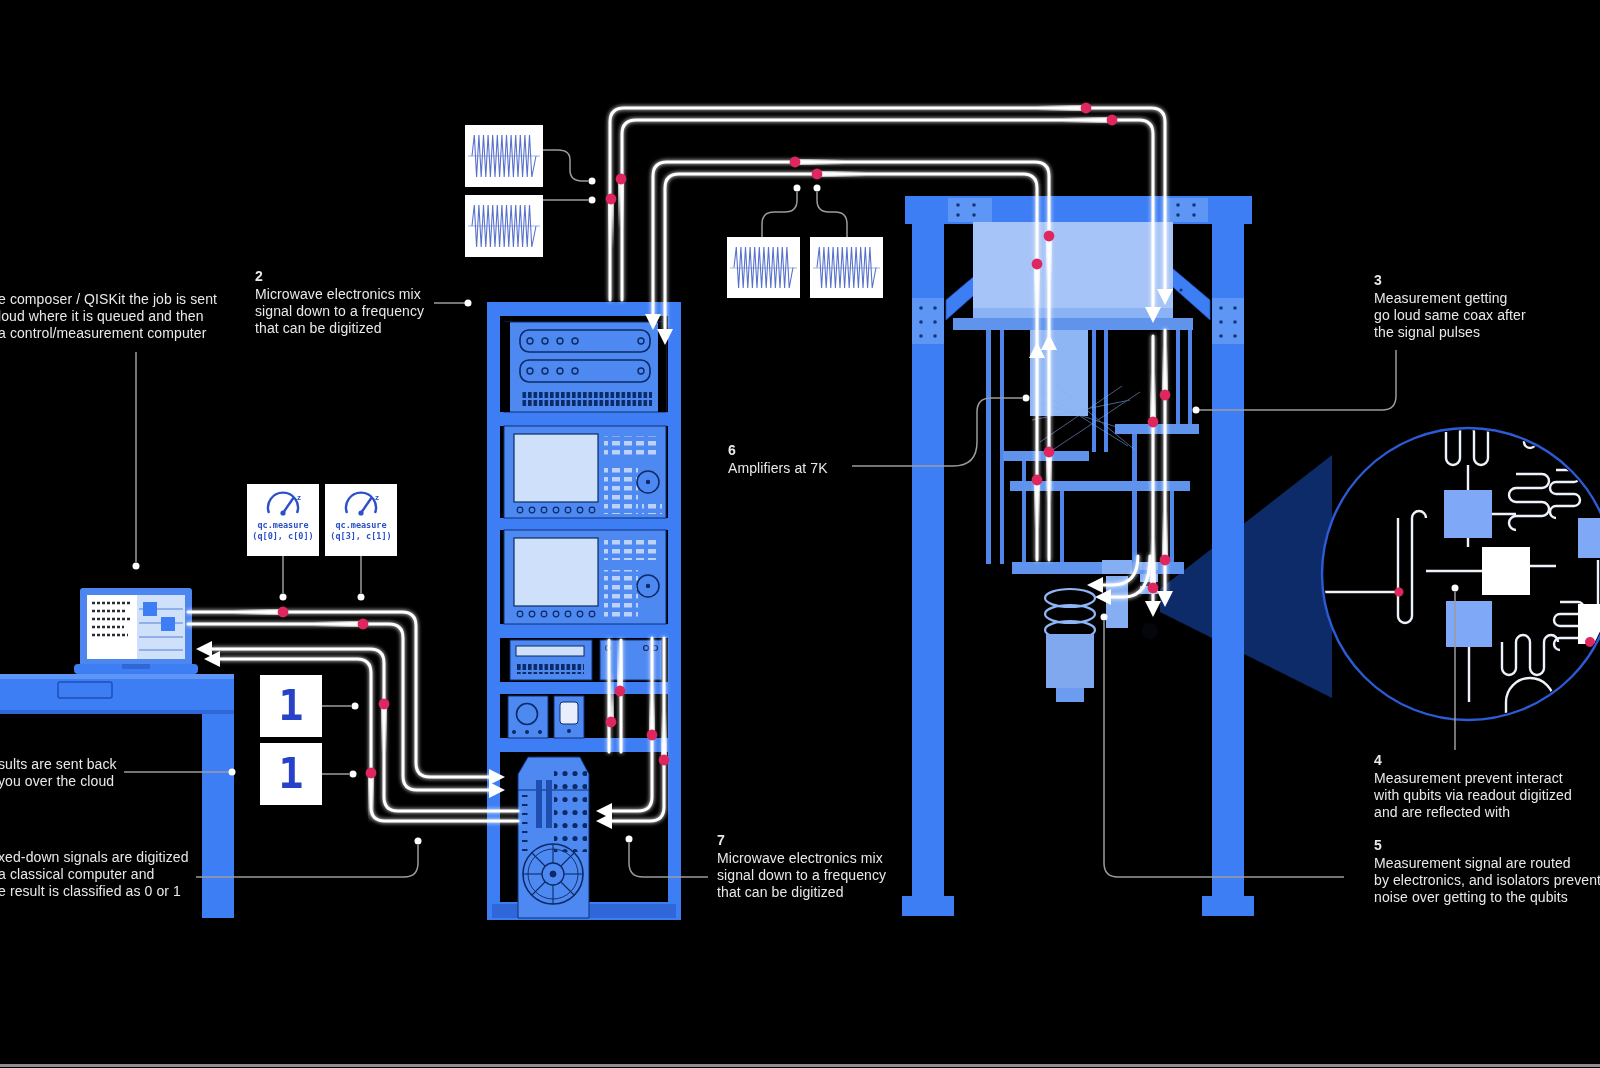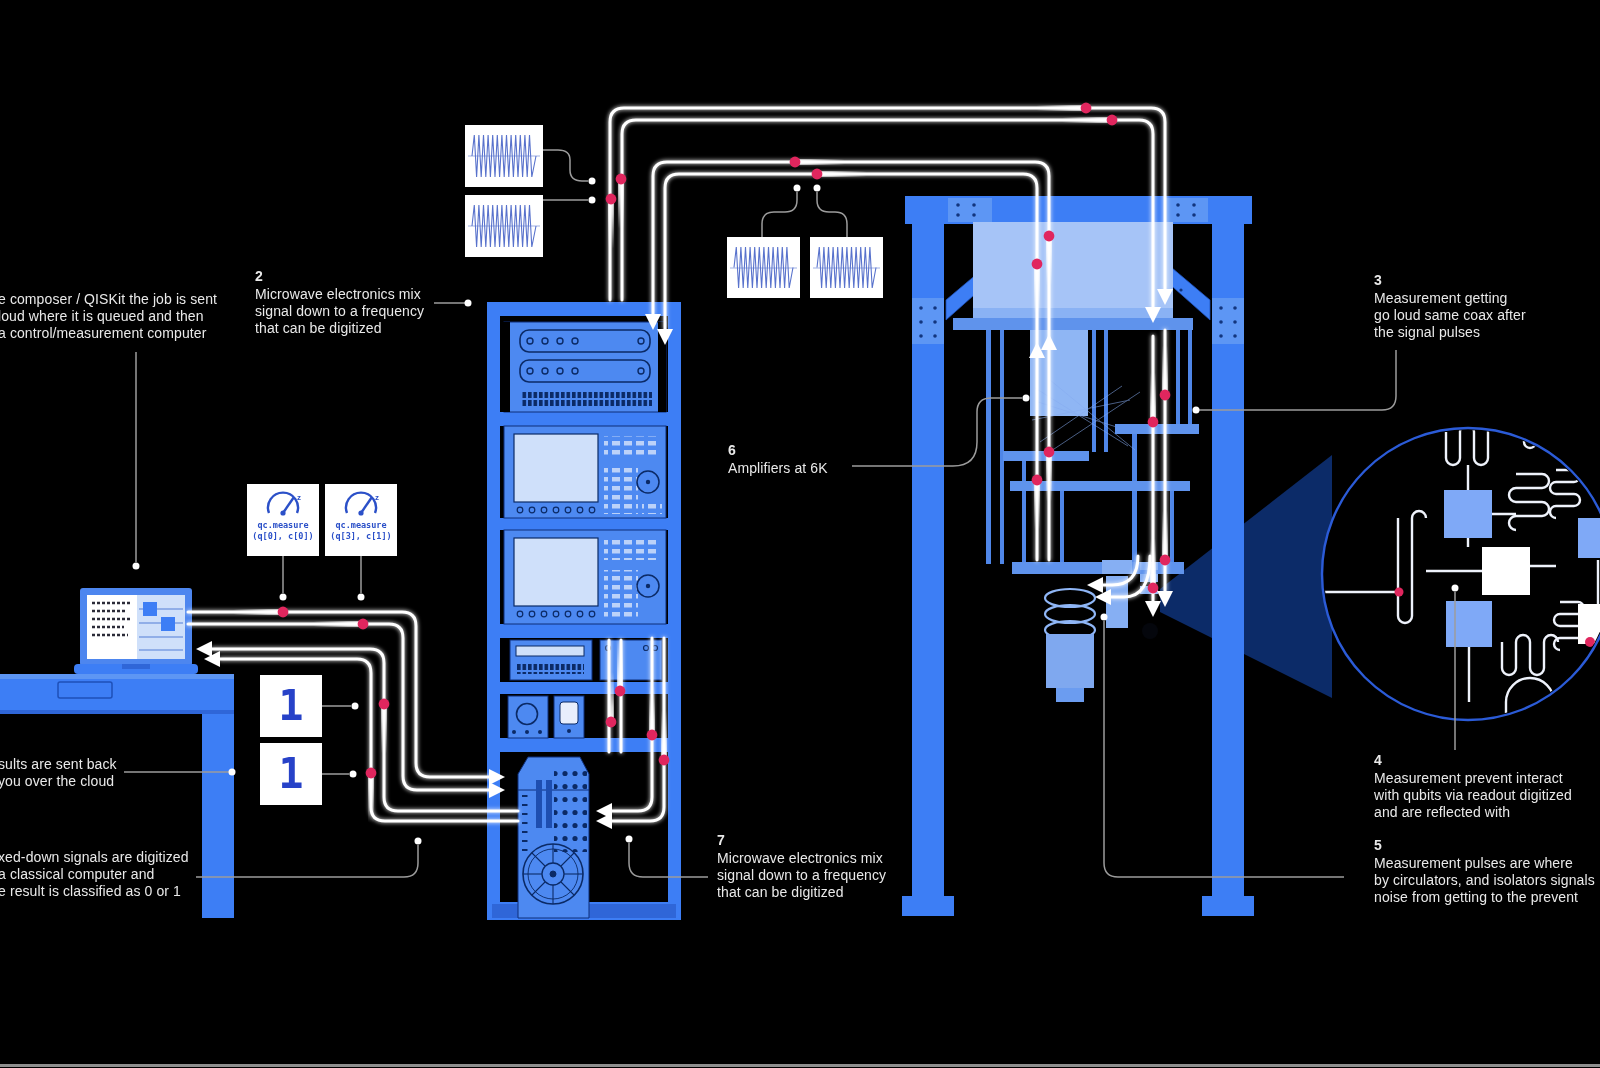--- a/index.html
+++ b/index.html
@@ -520,21 +520,21 @@
 
 <div class="ann" style="left:1374px;top:272px">
   <div class="num">3</div>
   <div class="ln">Measurement getting</div>
   <div class="ln">go loud same coax after</div>
   <div class="ln">the signal pulses</div>
 </div>
 
 <div class="ann" style="left:728px;top:442px">
   <div class="num">6</div>
-  <div class="ln">Amplifiers at 6K</div>
+  <div class="ln">Amplifiers at 7K</div>
 </div>
 
 <div class="ann" style="left:-2px;top:756px">
   <div class="ln">sults are sent back</div>
   <div class="ln">you over the cloud</div>
 </div>
 
 <div class="ann" style="left:-2px;top:849px">
   <div class="ln">xed-down signals are digitized</div>
   <div class="ln">a classical computer and</div>
@@ -550,23 +550,23 @@
 
 <div class="ann" style="left:1374px;top:752px">
   <div class="num">4</div>
   <div class="ln">Measurement prevent interact</div>
   <div class="ln">with qubits via readout digitized</div>
   <div class="ln">and are reflected with</div>
 </div>
 
 <div class="ann" style="left:1374px;top:837px">
   <div class="num">5</div>
-  <div class="ln">Measurement pulses are where</div>
-  <div class="ln">by circulators, and isolators signals</div>
-  <div class="ln">noise from getting to the prevent</div>
+  <div class="ln">Measurement signal are routed</div>
+  <div class="ln">by electronics, and isolators prevent</div>
+  <div class="ln">noise over getting to the qubits</div>
 </div>
 
 <div class="qcbox" style="left:247px;top:484px">
   <svg class="gauge" width="40" height="28" viewBox="0 0 40 28">
     <path d="M6 24 A 15 15 0 1 1 34 24" fill="none" stroke="#2b50c8" stroke-width="2.4"></path>
     <line x1="20" y1="24" x2="31" y2="8" stroke="#2b50c8" stroke-width="2.4"></line>
     <circle cx="20" cy="24" r="2.6" fill="#2b50c8"></circle>
     <text x="34" y="11" font-family="Liberation Sans, sans-serif" font-size="8" font-weight="700" fill="#2b50c8">z</text>
   </svg>
   <div class="qcl">qc.measure</div>

